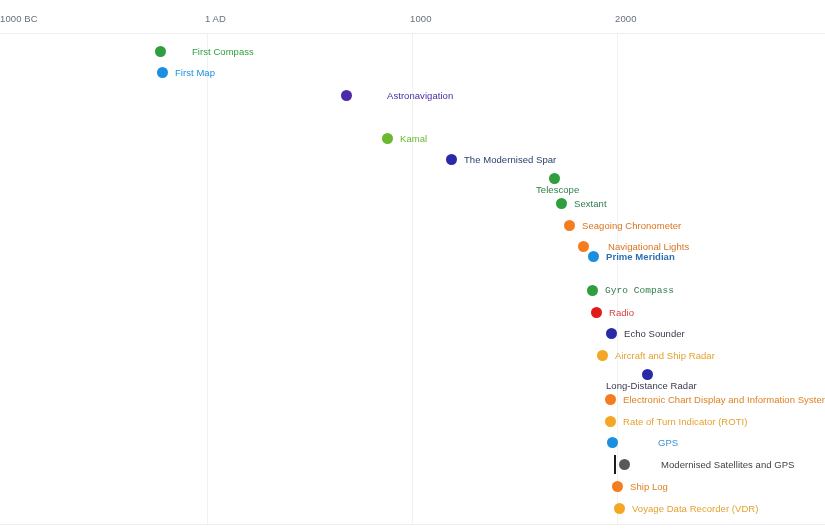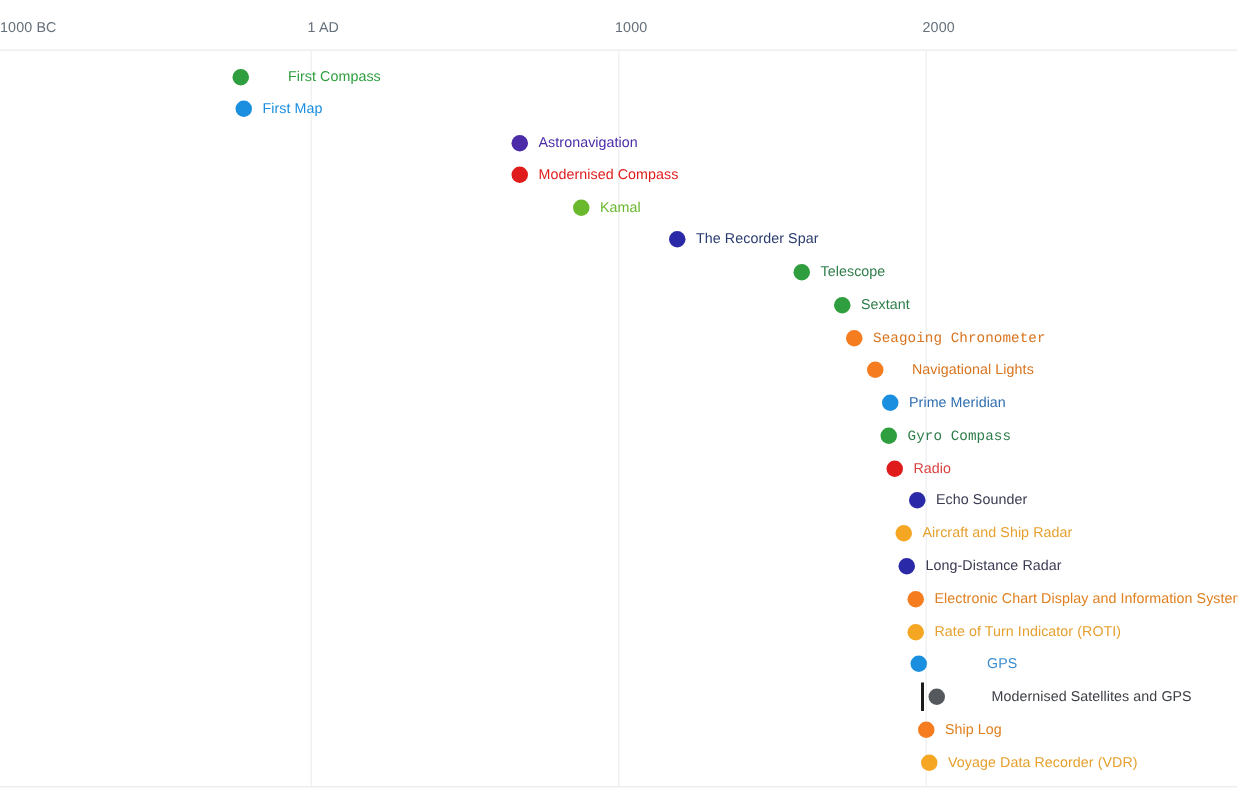--- a/index.html
+++ b/index.html
@@ -115,73 +115,69 @@
 
   <div class="plot" id="plot">
       <div class="event" style="left: 162px; top: 51px;">
         <span class="dot" style="background: rgb(46, 158, 62);"></span>
         <span class="event-label" style="color: rgb(46, 158, 62); margin-left: 26px;">First Compass</span>
       </div>
       <div class="event" style="left: 164px; top: 72px;">
         <span class="dot" style="background: rgb(26, 143, 224);"></span>
         <span class="event-label" style="color: rgb(26, 143, 224);">First Map</span>
       </div>
-      <div class="event" style="left: 348px; top: 95px;">
+      <div class="event" style="left: 348px; top: 95px; gap: 28px;">
         <span class="dot" style="background: rgb(75, 43, 168);"></span>
         <span class="event-label" style="color: rgb(75, 43, 168);">Astronavigation</span>
-      </div>
-      <div class="event" style="left: 348px; top: 116px;">
-        <span class="dot" style="background: rgb(224, 27, 27);"></span>
-        <span class="event-label" style="color: rgb(224, 27, 27);">Modernised Compass</span>
       </div>
       <div class="event" style="left: 389px; top: 138px;">
         <span class="dot" style="background: rgb(106, 184, 46);"></span>
         <span class="event-label" style="color: rgb(106, 184, 46);">Kamal</span>
       </div>
       <div class="event" style="left: 453px; top: 159px;">
         <span class="dot" style="background: rgb(42, 42, 168);"></span>
-        <span class="event-label" style="color: rgb(42, 59, 110);">The Recorder Spar</span>
-      </div>
-      <div class="event" style="left: 536px; top: 181px;">
+        <span class="event-label" style="color: rgb(42, 59, 110);">The Modernised Spar</span>
+      </div>
+      <div class="event" style="left: 536px; top: 181px; flex-direction: column;">
         <span class="dot" style="background: rgb(46, 158, 62);"></span>
         <span class="event-label" style="color: rgb(46, 125, 74);">Telescope</span>
       </div>
       <div class="event" style="left: 563px; top: 203px;">
         <span class="dot" style="background: rgb(46, 158, 62);"></span>
         <span class="event-label" style="color: rgb(46, 125, 74);">Sextant</span>
       </div>
       <div class="event" style="left: 571px; top: 225px;">
         <span class="dot" style="background: rgb(245, 124, 31);"></span>
-        <span class="event-label" style="color: rgb(217, 116, 31); font-family: Liberation Mono, monospace;">Seagoing Chronometer</span>
+        <span class="event-label" style="color: rgb(217, 116, 31);">Seagoing Chronometer</span>
       </div>
       <div class="event" style="left: 585px; top: 246px;">
         <span class="dot" style="background: rgb(245, 124, 31);"></span>
         <span class="event-label" style="color: rgb(217, 116, 31); margin-left: 19px;">Navigational Lights</span>
       </div>
-      <div class="event" style="left: 595px; top: 268px;">
+      <div class="event" style="left: 595px; top: 256px; font-weight: bold;">
         <span class="dot" style="background: rgb(26, 143, 224);"></span>
         <span class="event-label" style="color: rgb(47, 111, 176);">Prime Meridian</span>
       </div>
       <div class="event" style="left: 594px; top: 290px; font-family: Liberation Mono, monospace;">
         <span class="dot" style="background: rgb(46, 158, 62);"></span>
         <span class="event-label" style="color: rgb(46, 125, 74);">Gyro Compass</span>
       </div>
       <div class="event" style="left: 598px; top: 312px;">
         <span class="dot" style="background: rgb(224, 27, 27);"></span>
         <span class="event-label" style="color: rgb(217, 64, 64);">Radio</span>
       </div>
       <div class="event" style="left: 601px; top: 333px; padding-left: 12px;">
         <span class="dot" style="background: rgb(42, 42, 168);"></span>
         <span class="event-label" style="color: rgb(58, 58, 80);">Echo Sounder</span>
       </div>
       <div class="event" style="left: 604px; top: 355px;">
         <span class="dot" style="background: rgb(245, 166, 35);"></span>
         <span class="event-label" style="color: rgb(229, 160, 46);">Aircraft and Ship Radar</span>
       </div>
-      <div class="event" style="left: 606px; top: 377px;">
+      <div class="event" style="left: 606px; top: 377px; flex-direction: column;">
         <span class="dot" style="background: rgb(42, 42, 168);"></span>
         <span class="event-label" style="color: rgb(58, 58, 80);">Long-Distance Radar</span>
       </div>
       <div class="event" style="left: 612px; top: 399px;">
         <span class="dot" style="background: rgb(245, 124, 31);"></span>
         <span class="event-label" style="color: rgb(224, 128, 32);">Electronic Chart Display and Information System (ECDIS)</span>
       </div>
       <div class="event" style="left: 612px; top: 421px;">
         <span class="dot" style="background: rgb(245, 166, 35);"></span>
         <span class="event-label" style="color: rgb(229, 160, 46);">Rate of Turn Indicator (ROTI)</span>

